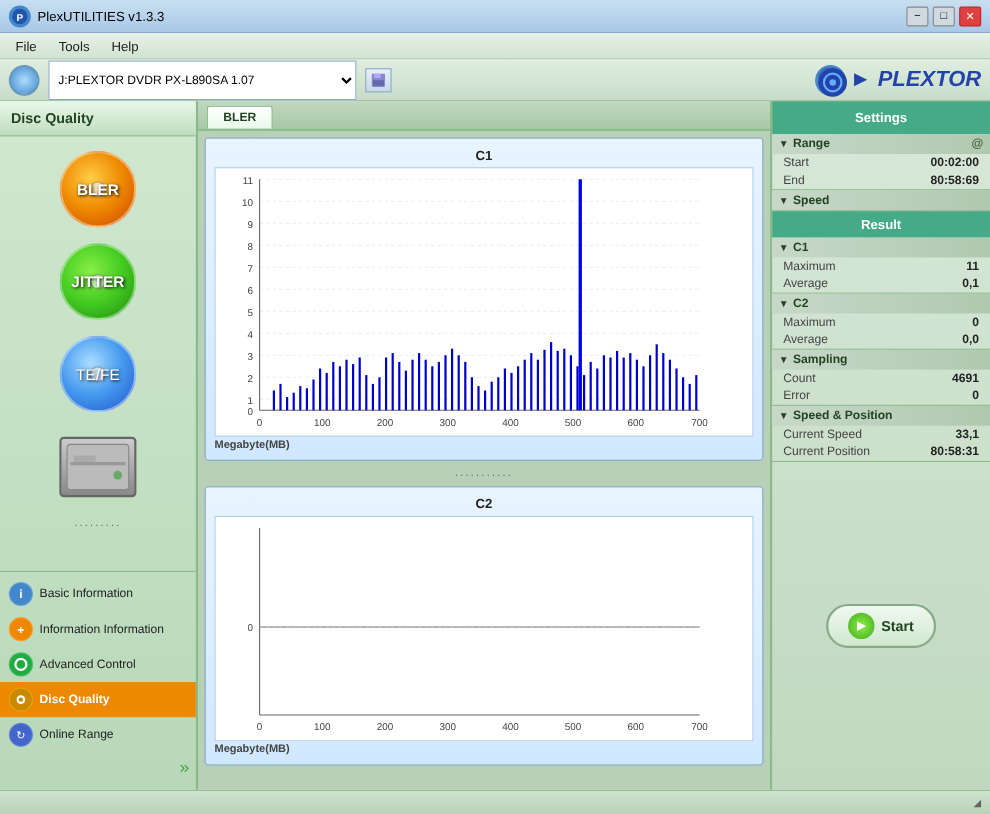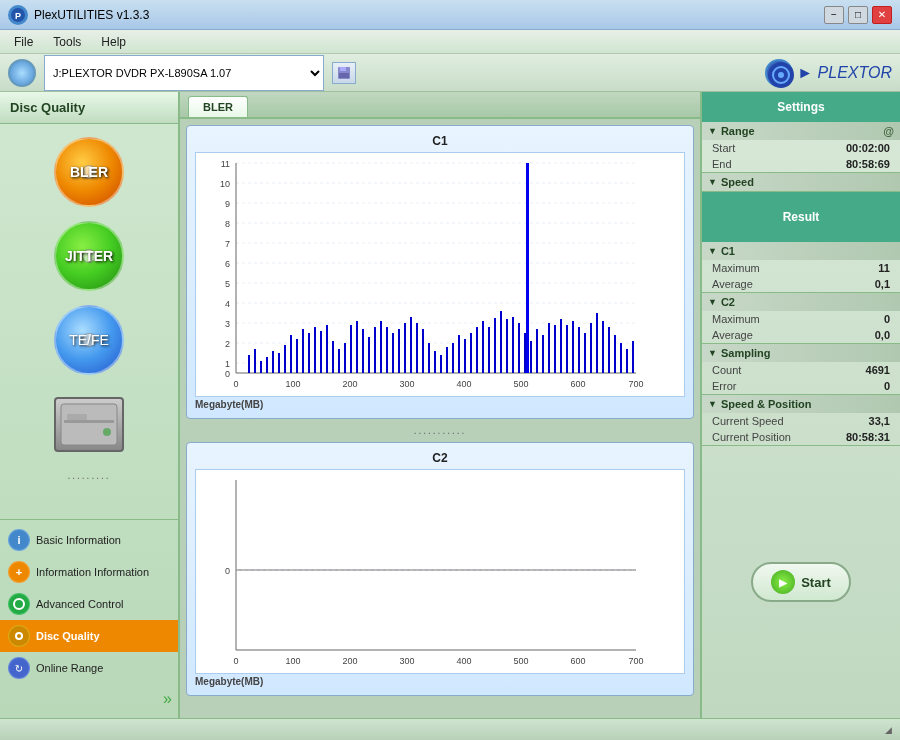--- a/index.html
+++ b/index.html
@@ -260,21 +260,21 @@
       padding: 2px 10px;
       font-size: 11px;
     }
     .settings-row-label { color: #444; }
     .settings-row-value { color: #222; font-weight: bold; }
     .result-header {
       background: #44aa88;
       color: white;
       font-weight: bold;
       text-align: center;
-      padding: 18px;
+      padding: 5px;
       font-size: 12px;
     }
     .start-section {
       display: flex;
       justify-content: center;
       align-items: center;
       padding: 16px;
       flex: 1;
     }
     .start-btn {
@@ -353,21 +353,21 @@
     </svg>
   </div>
   <div class="plextor-logo">
     <div class="plextor-circle">
       <svg width="28" height="28" viewBox="0 0 28 28">
         <circle cx="14" cy="14" r="13" fill="#2244aa"></circle>
         <circle cx="14" cy="14" r="8" fill="none" stroke="#66aaff" stroke-width="2"></circle>
         <circle cx="14" cy="14" r="3" fill="#66aaff"></circle>
       </svg>
     </div>
-    <span style="font-size:16px;font-weight:normal;color:#2244aa;font-style:italic;">► PLEXTOR</span>
+    <span style="font-size:20px;font-weight:bold;color:#2244aa;font-style:italic;">► PLEXTOR</span>
   </div>
 </div>
 
 <div class="main-layout">
 
   <div class="sidebar">
     <div class="sidebar-header">Disc Quality</div>
 
     <div class="disc-icons-section">
 

